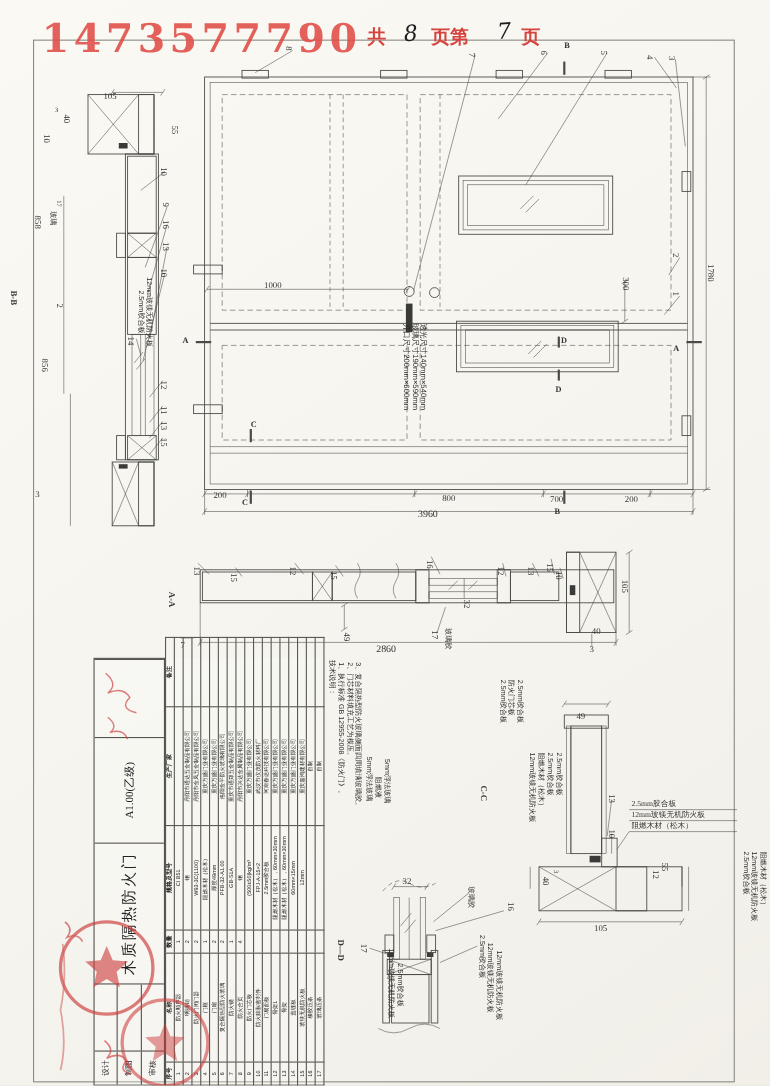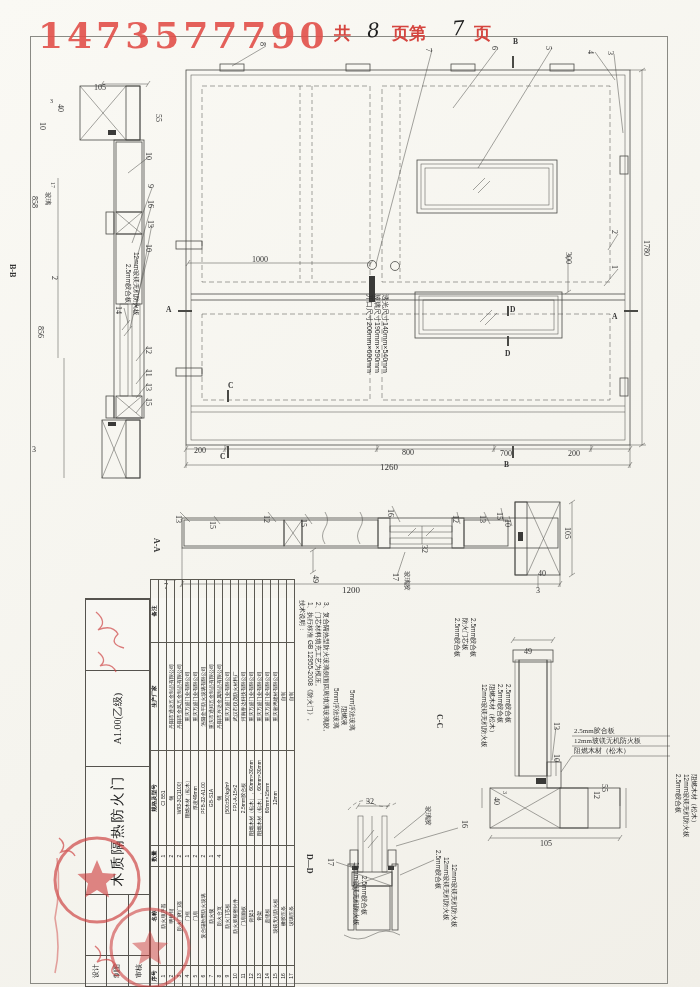--- a/index.html
+++ b/index.html
@@ -134,27 +134,27 @@
     <line x1="98" y1="8" x2="64" y2="28" class="thin"></line>
     <line x1="264" y1="12" x2="208" y2="226" class="thin"></line>
     <line x1="330" y1="10" x2="285" y2="70" class="thin"></line>
     <line x1="384" y1="10" x2="310" y2="130" class="thin"></line>
     <line x1="427" y1="14" x2="447" y2="42" class="thin"></line>
     <line x1="446" y1="16" x2="455" y2="95" class="thin"></line>
     <line x1="450" y1="196" x2="440" y2="212" class="thin"></line>
     <line x1="450" y1="231" x2="436" y2="248" class="thin"></line>
   </svg>
 
-  <span class="lb" style="left:252px;top:256px">1000</span>
+  <span class="lb" style="left:240px;top:256px">1000</span>
   <span class="lb v" style="left:572px;top:252px">300</span>
   <span class="lb" style="left:194px;top:447px">200</span>
   <span class="lb" style="left:402px;top:449px">800</span>
   <span class="lb" style="left:500px;top:450px">700</span>
   <span class="lb" style="left:568px;top:450px">200</span>
-  <span class="lb s9" style="left:380px;top:463px">1260</span>
+  <span class="lb s9" style="left:380px;top:463px">3960</span>
   <span class="lb v" style="left:650px;top:240px">1780</span>
   <span class="lb v" style="left:266px;top:42px">8</span>
   <span class="lb v" style="left:432px;top:48px">7</span>
   <span class="lb v" style="left:498px;top:46px">6</span>
   <span class="lb v" style="left:552px;top:46px">5</span>
   <span class="lb v" style="left:594px;top:50px">4</span>
   <span class="lb v" style="left:614px;top:51px">3</span>
   <span class="lb v" style="left:618px;top:230px">2</span>
   <span class="lb v" style="left:618px;top:265px">1</span>
   <span class="lb mk" style="left:166px;top:306px">A</span>
@@ -293,21 +293,21 @@
   <span class="note-col s6" style="left:411px;top:571px">玻璃胶</span>
   <span class="lb v" style="left:428px;top:545px">32</span>
   <span class="lb v" style="left:459px;top:515px">12</span>
   <span class="lb v" style="left:486px;top:515px">13</span>
   <span class="lb v" style="left:503px;top:512px">15</span>
   <span class="lb v" style="left:511px;top:519px">10</span>
   <span class="lb v" style="left:571px;top:527px">105</span>
   <span class="lb" style="left:538px;top:570px">40</span>
   <span class="lb" style="left:536px;top:587px">3</span>
   <span class="lb v" style="left:319px;top:575px">49</span>
-  <span class="lb s9" style="left:342px;top:586px">1200</span>
+  <span class="lb s9" style="left:342px;top:586px">2860</span>
 
   <svg class="dwg" style="left:430px;top:612px" width="270" height="240" viewBox="0 0 270 240">
     <rect x="83" y="38" width="40" height="12" fill="url(#hh)"></rect>
     <rect x="85" y="48" width="4" height="116" class="thin"></rect>
       <rect x="117" y="48" width="4" height="116" class="thin"></rect>
     <rect x="89" y="48" width="28" height="116" fill="url(#hc)"></rect>
     <rect x="117" y="150" width="14" height="26" fill="url(#hh)"></rect>
     <rect x="106" y="166" width="10" height="6" class="fl"></rect>
     <rect x="60" y="176" width="130" height="40"></rect>
     <line x1="60" y1="176" x2="130" y2="216" class="thin"></line>

